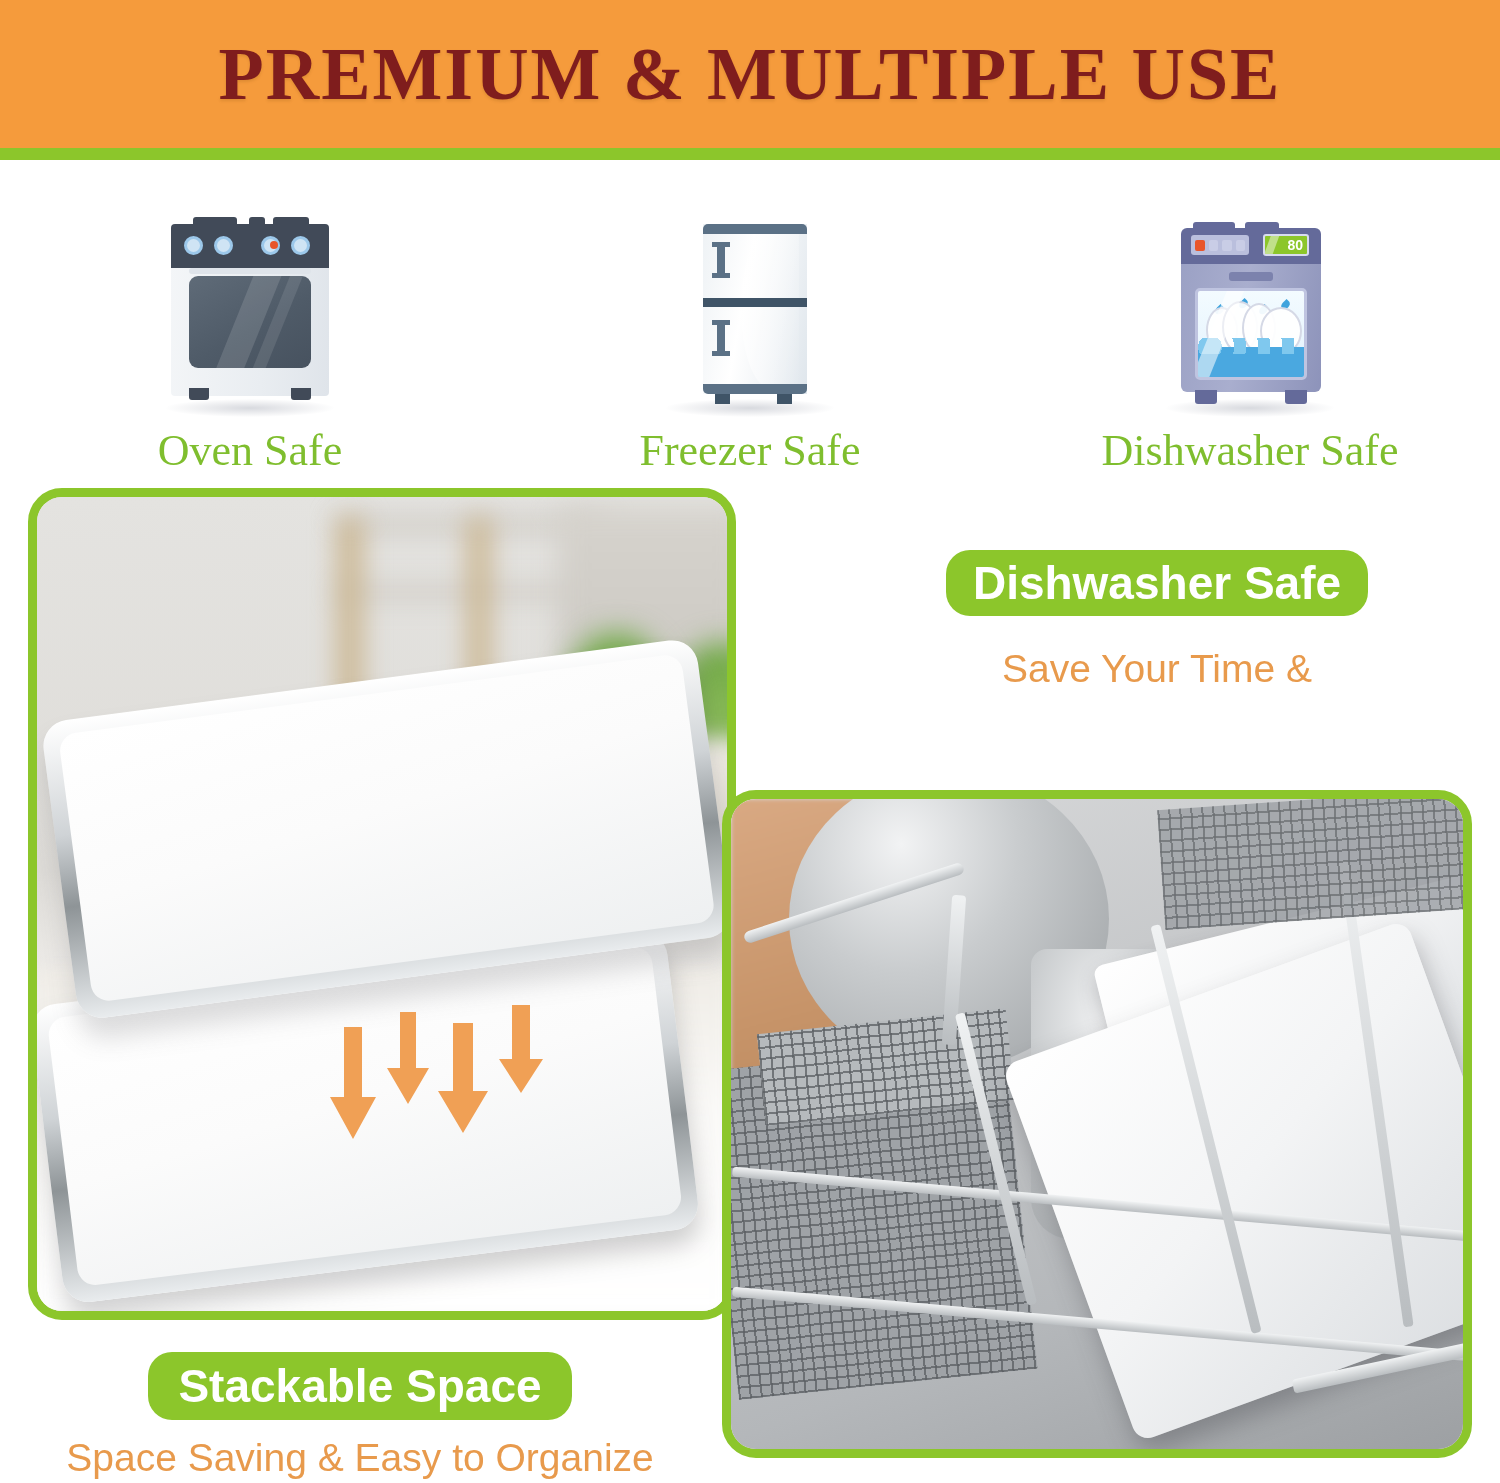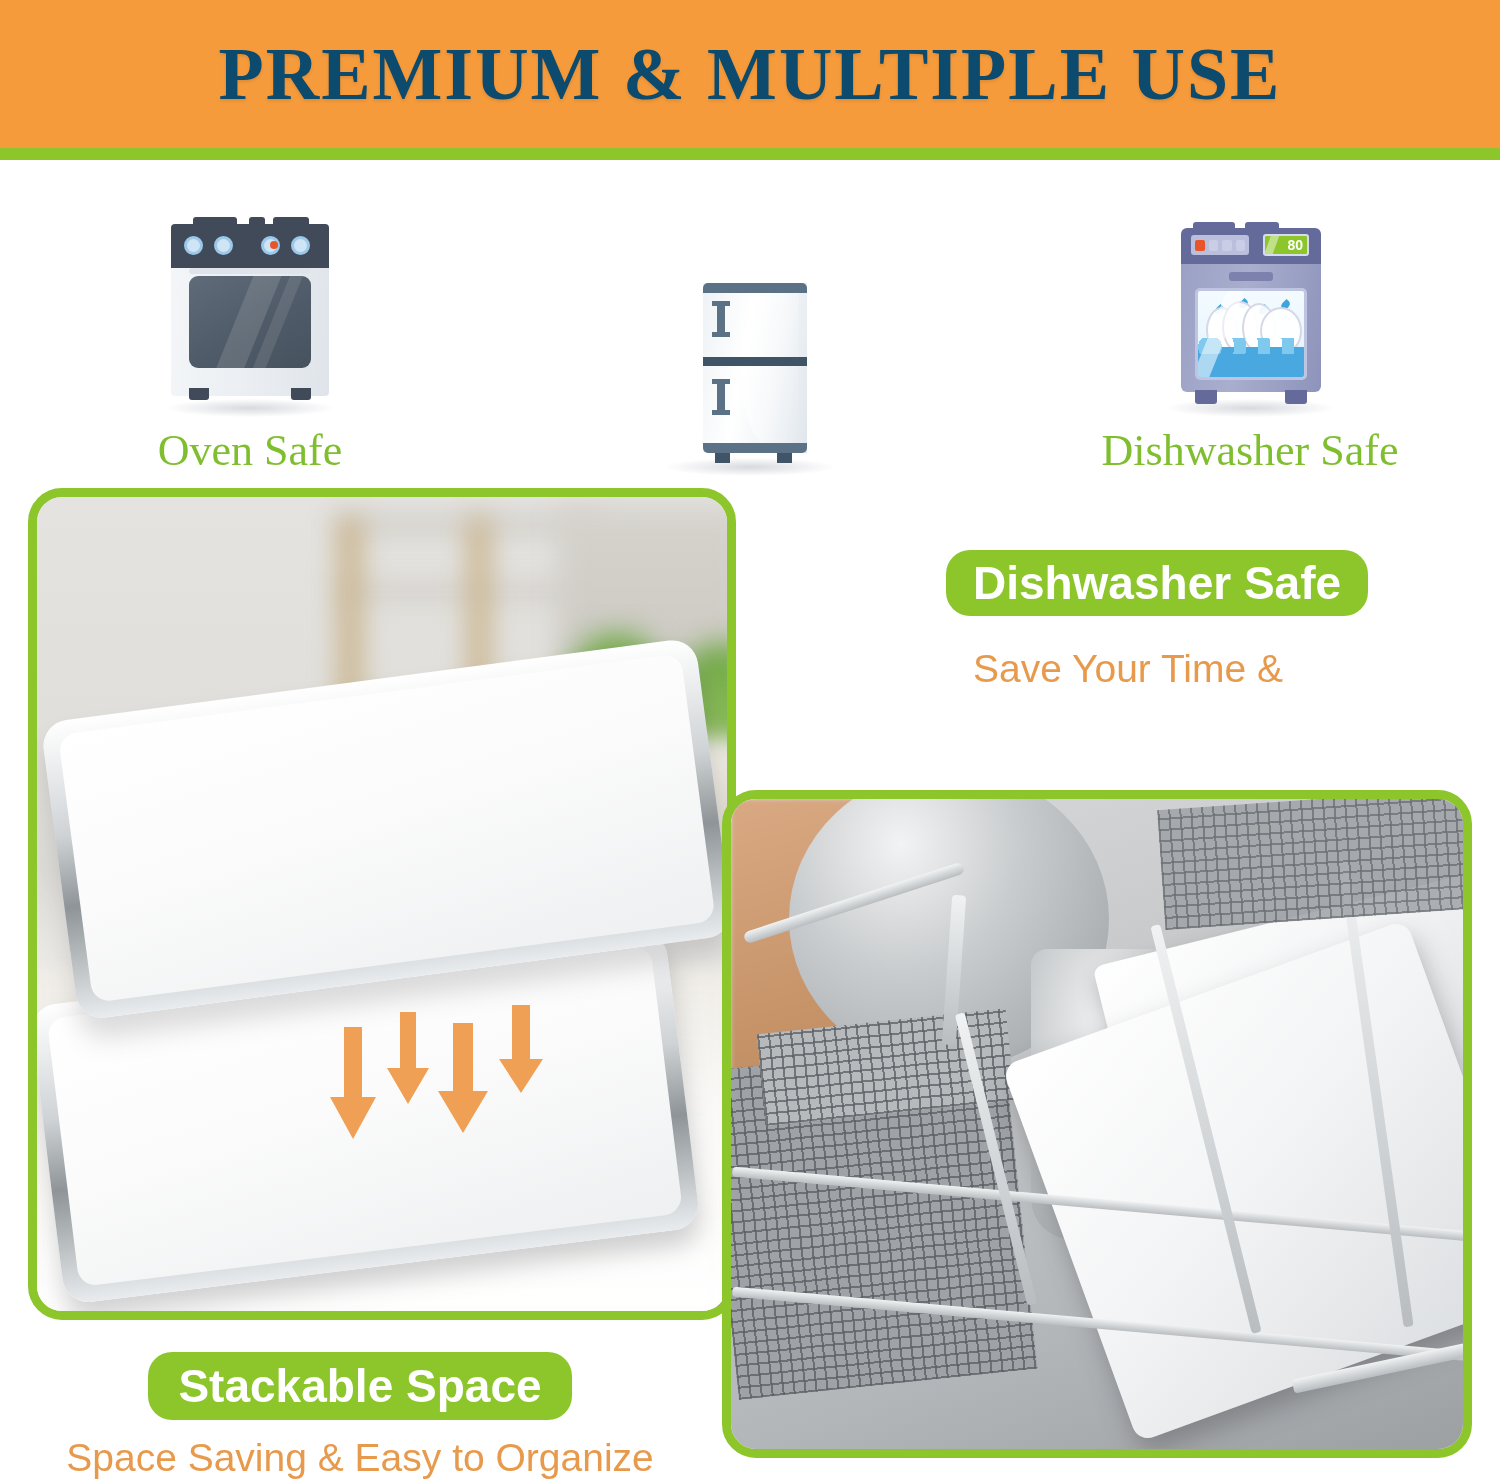--- a/index.html
+++ b/index.html
@@ -15,21 +15,21 @@
   .header-band {
     position: absolute; left: 0; top: 0; width: 1500px; height: 148px;
     background: #F59B3C;
     display: flex; align-items: center; justify-content: center;
   }
   .header-title {
     font-family: "Liberation Serif", serif;
     font-weight: 700;
     font-size: 74px;
     letter-spacing: 2px;
-    color: #0c4a6e;
+    color: #7f1d1d;
     white-space: nowrap;
     text-shadow: 0 2px 3px rgba(120,70,10,.18);
   }
   .header-rule {
     position: absolute; left: 0; top: 148px; width: 1500px; height: 12px;
     background: #8CC62B;
   }
 
   
   .icon-row {
@@ -161,21 +161,21 @@
     white-space: nowrap;
   }
   .badge-dishwasher { left: 946px; top: 550px; width: 422px; height: 66px; font-size: 46px; }
   .badge-stackable  { left: 148px; top: 1352px; width: 424px; height: 68px; font-size: 46px; }
 
   .caption {
     position: absolute; z-index: 8; color: #E89A4C;
     font-family: "Liberation Sans", sans-serif; font-weight: 400;
     text-align: center; line-height: 1.22; white-space: nowrap;
   }
-  .caption-dishwasher { left: 917px; top: 645px; width: 422px; font-size: 39px; }
+  .caption-dishwasher { left: 946px; top: 645px; width: 422px; font-size: 39px; }
   .caption-stackable  { left: 60px;  top: 1434px; width: 600px; font-size: 39px; text-align: center; }
 </style>
 </head>
 <body>
 
 <div class="page">
 
   <div class="header-band">
     <div class="header-title">PREMIUM &amp; MULTIPLE USE</div>
   </div>
@@ -213,20 +213,21 @@
         <div class="fr-body"></div>
         <div class="fr-gloss"></div>
         <div class="fr-top"></div>
         <div class="fr-handle" style="top:40px;"></div>
         <div class="fr-divider"></div>
         <div class="fr-handle" style="top:118px;"></div>
         <div class="fr-bottom"></div>
         <div class="fr-foot" style="left:70px;"></div>
         <div class="fr-foot" style="left:132px;"></div>
       </div>
+      <div class="icon-label">Freezer Safe</div>
     </div>
 
     <div class="icon-cell">
       <div class="icon-art">
         <div class="shadow-ellipse"></div>
         <div class="dw-tabs">
           <i style="left:48px;width:42px;"></i>
             <i style="left:100px;width:34px;"></i>
         </div>
         <div class="dw-body"></div>

